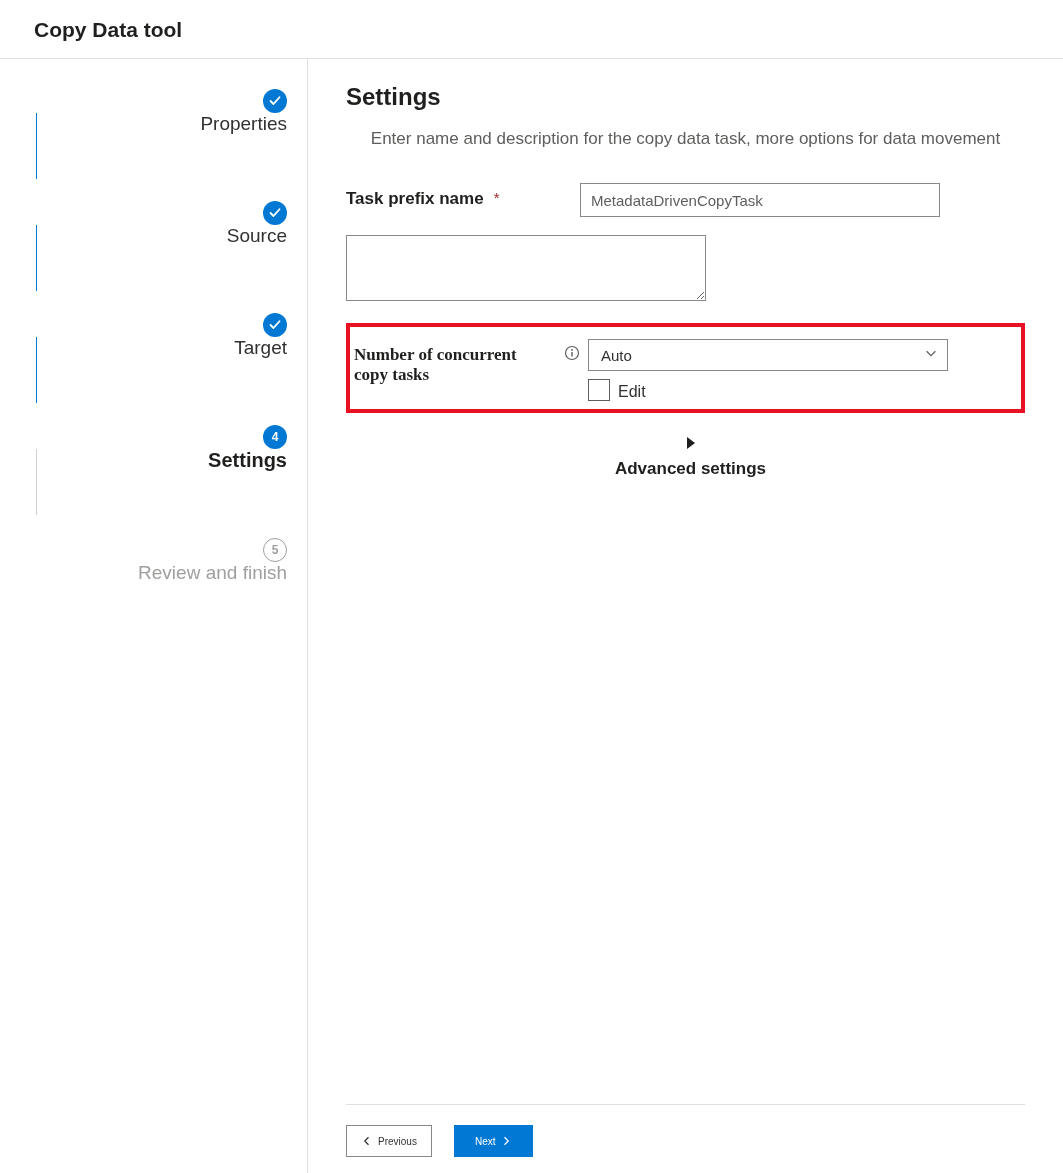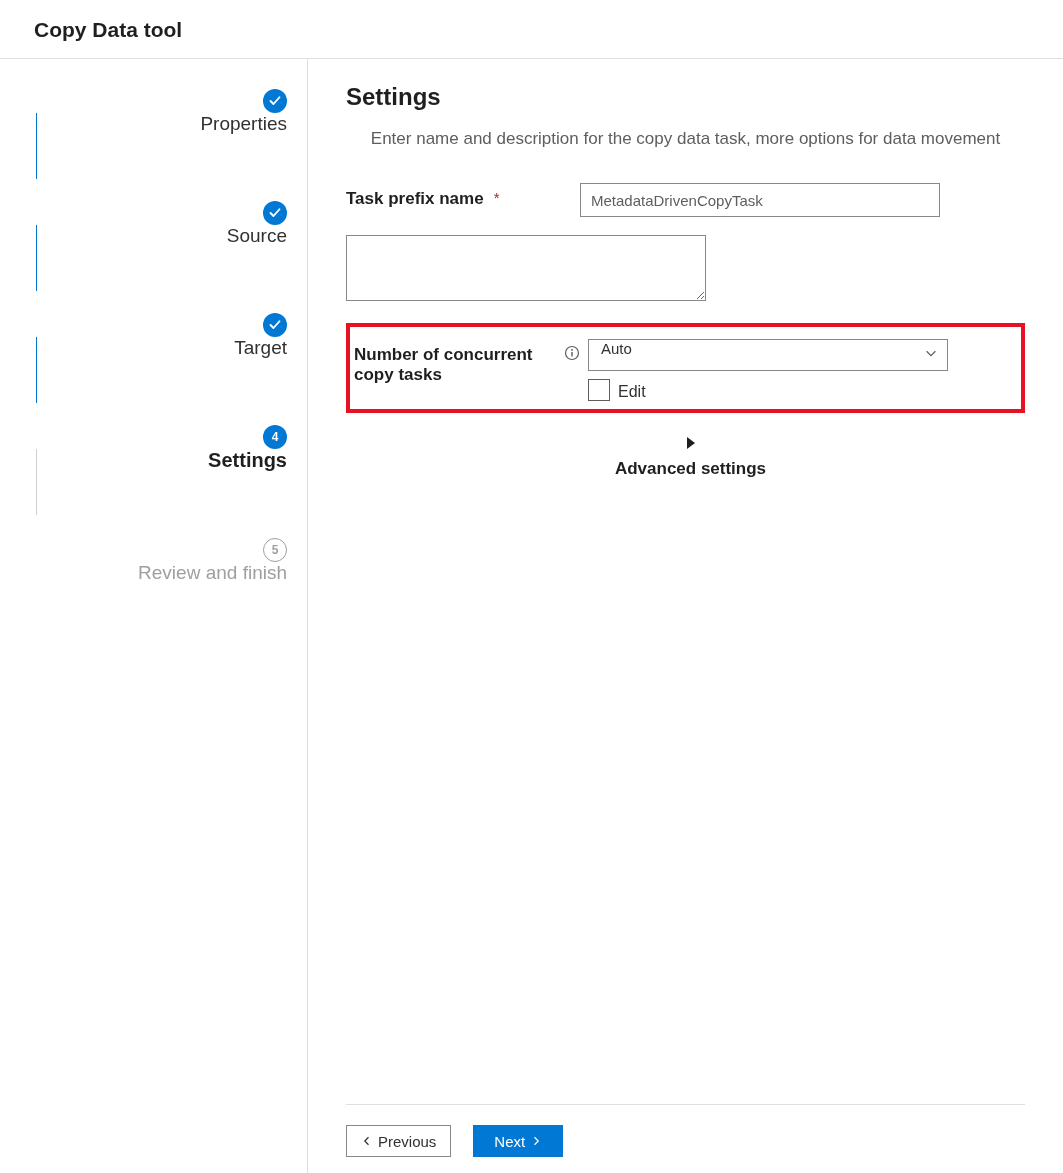--- a/index.html
+++ b/index.html
@@ -157,21 +157,21 @@
     .select-wrap {
       position: relative;
       width: 360px;
     }
     .select-display {
       width: 100%;
       height: 32px;
       border: 1px solid #8a8886;
       padding: 0 34px 0 12px;
       display: flex;
-      align-items: flex-start;
+      align-items: center;
       font-size: 15px;
       color: #323130;
       cursor: pointer;
       background: #fff;
     }
     .select-chevron {
       position: absolute;
       right: 10px;
       top: 50%;
       transform: translateY(-50%);
@@ -216,21 +216,21 @@
       left: 38px;
       right: 38px;
       border-top: 1px solid #e1dfdd;
       padding-top: 20px;
       display: flex;
       gap: 22px;
     }
     .btn {
       height: 32px;
       padding: 0 14px;
-      font-size: 15px;
+      font-size: 10px;
       font-family: inherit;
       display: inline-flex;
       align-items: center;
       gap: 5px;
       cursor: pointer;
       border: 1px solid #8a8886;
       background: #fff;
       color: #323130;
     }
     .btn.primary {
@@ -306,21 +306,21 @@
 
     <div class="form-row">
       <div class="form-input-col">
         <textarea class="txt" style=""></textarea>
       </div>
     </div>
 
     <div class="highlight-box">
       <div class="form-row" style="margin-bottom:0;">
         <div class="form-label-col" style="align-items:flex-start;">
-          <span class="form-label" style="max-width:180px;">Number of concurrent copy tasks</span>
+          <span class="form-label" style="max-width:180px;font-family:Liberation Serif, serif;">Number of concurrent copy tasks</span>
           <span class="info-icon-wrap">
             <svg class="info-icon" viewBox="0 0 16 16">
                 <circle cx="8" cy="8" r="6.5" stroke-width="1.2"></circle>
                 <circle cx="8" cy="5" r="0.9" fill="#605e5c" stroke="none"></circle>
                 <line x1="8" y1="7" x2="8" y2="11.5" stroke-width="1.4"></line>
               </svg>
           </span>
         </div>
         <div class="form-input-col">
           <div class="select-wrap">

